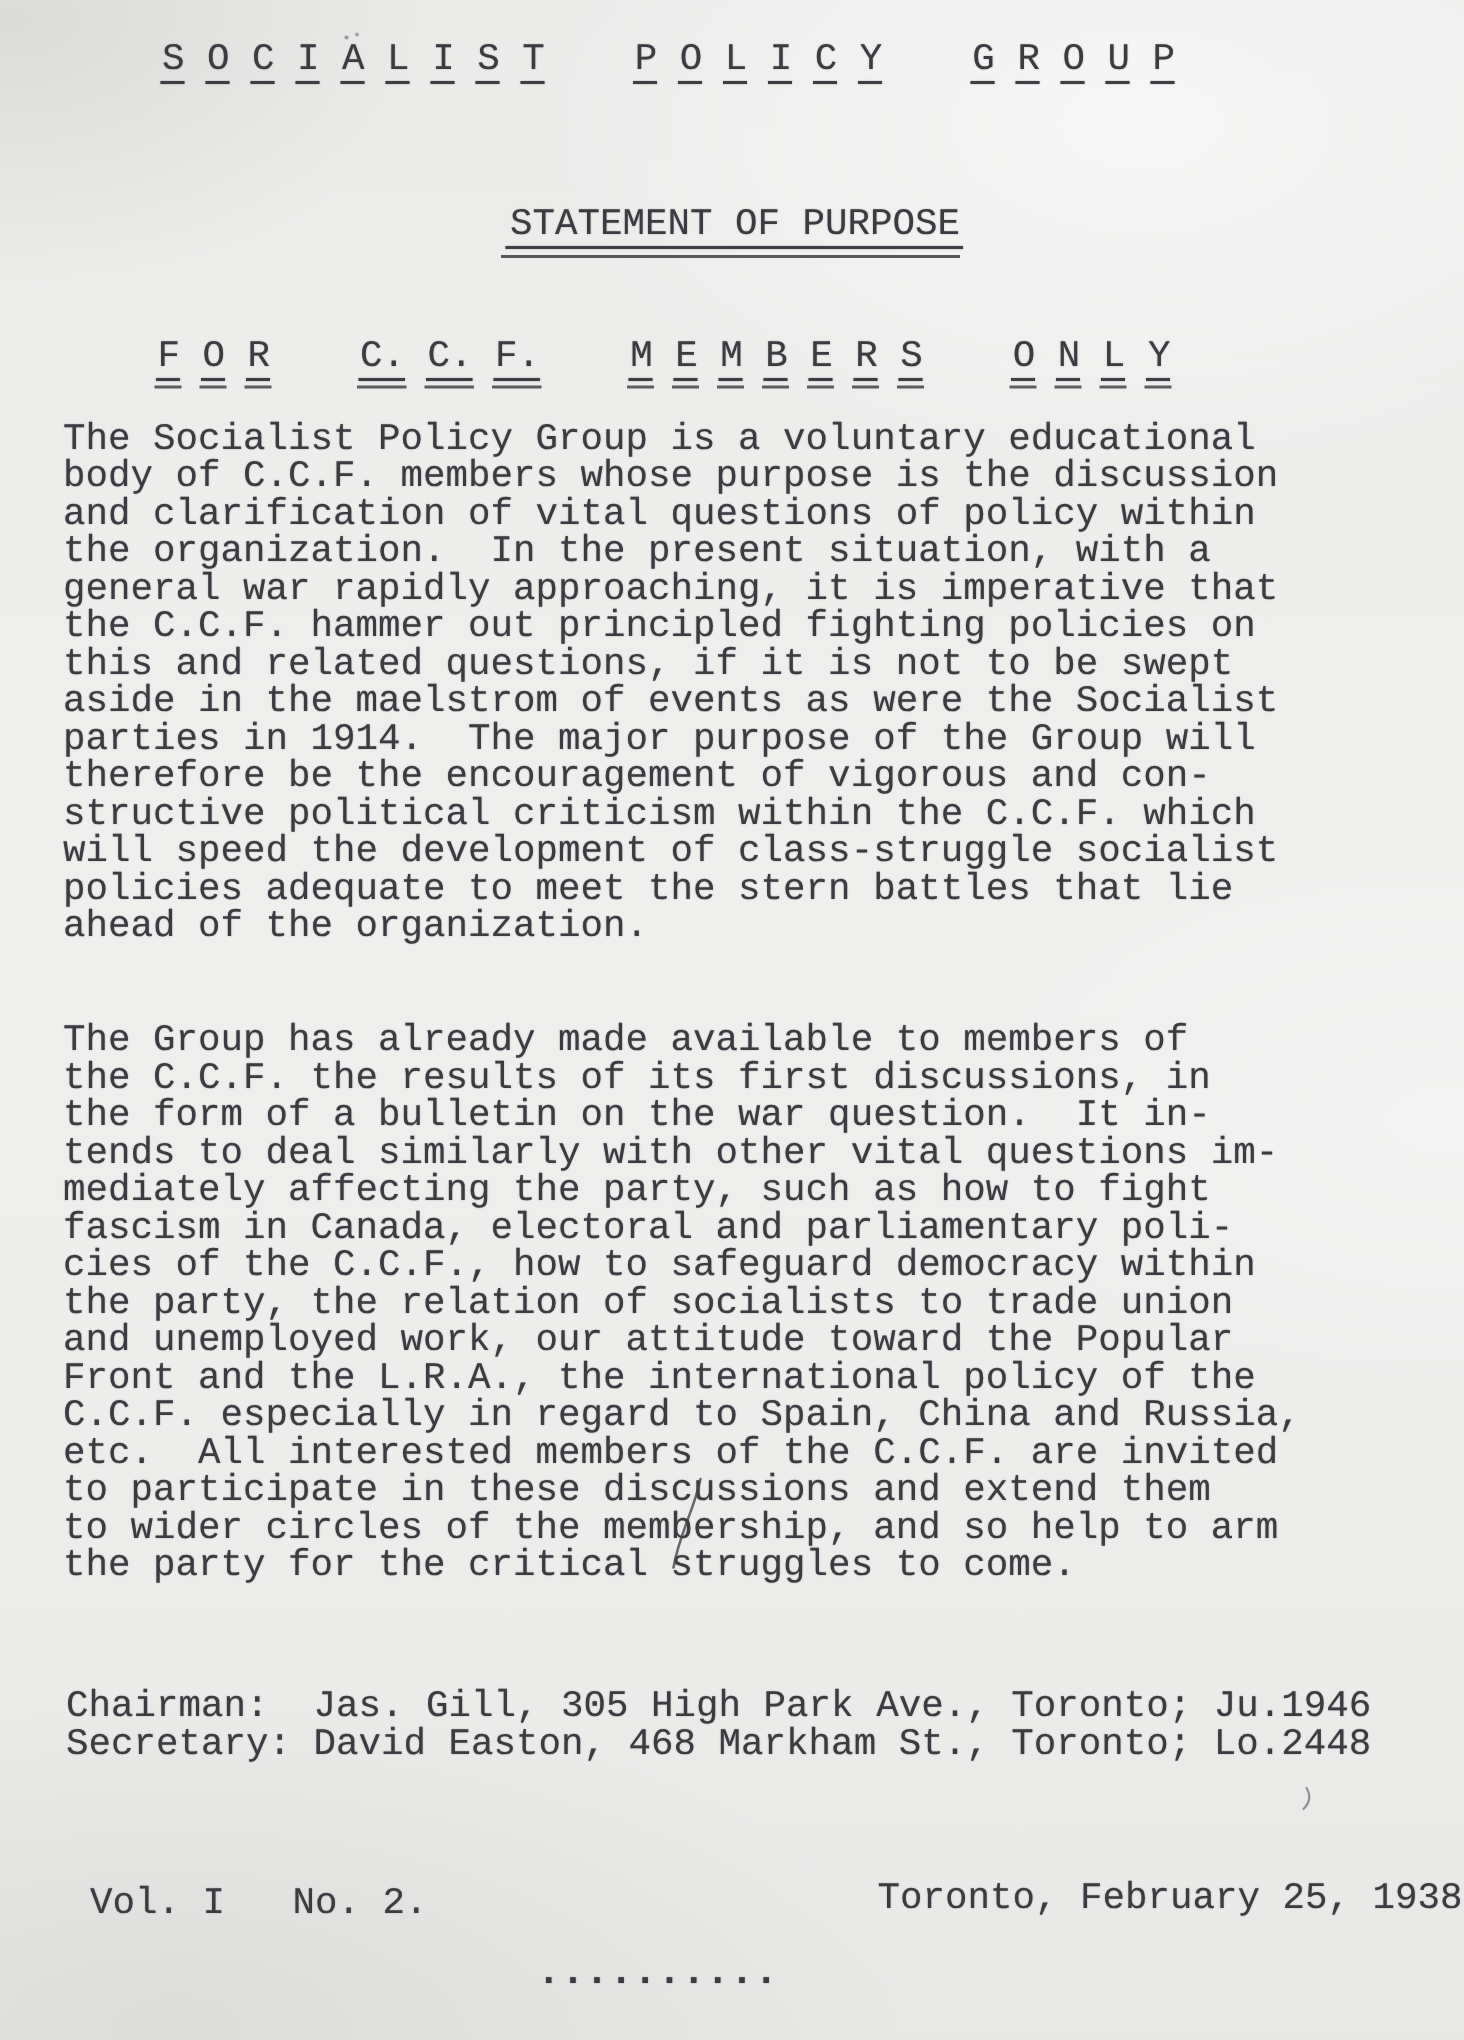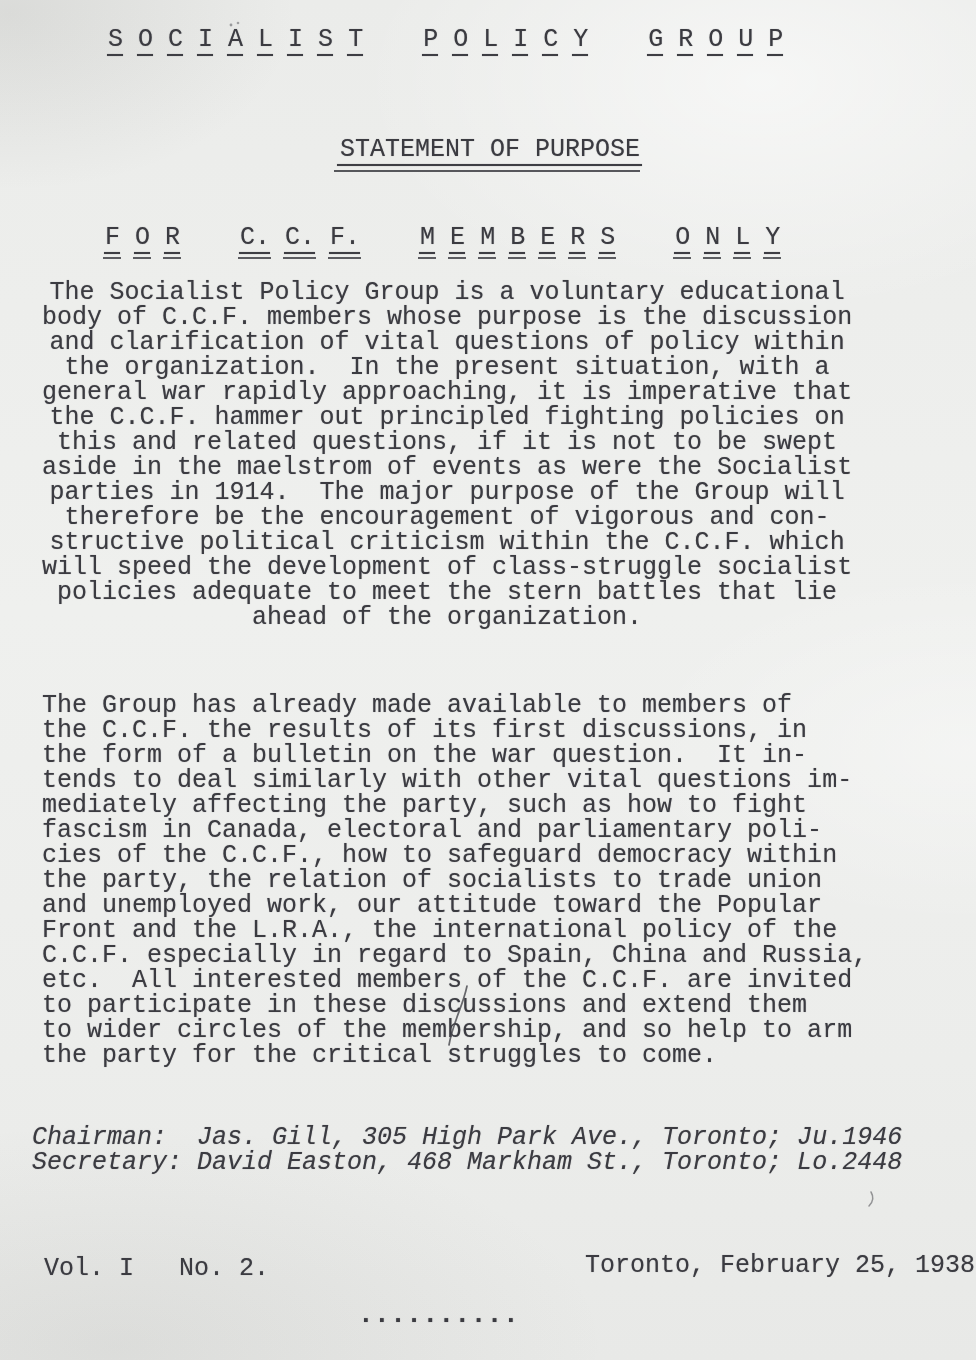--- a/index.html
+++ b/index.html
@@ -80,24 +80,24 @@
   .dblu::before {
     content: "";
     position: absolute;
     left: -6px; right: 0;
     bottom: 2px;
     height: 2.5px;
     background: rgba(60,60,66,0.85);
   }
 
   
-  .p1 { top: 280px; left: 42px; text-align: center; }
-  .p2 { top: 681px; left: 42px; margin-top: 12px; }
-  .officers { top: 1125px; left: 32px; font-style: italic; }
-  .vol { top: 1256px; left: 44px; }
+  .p1 { top: 280px; left: 42px; }
+  .p2 { top: 681px; left: 42px; }
+  .officers { top: 1125px; left: 44px; }
+  .vol { top: 1256px; left: 60px; }
   .dateline { top: 1253px; left: 585px; }
   .dots {
     top: 1303px; left: 358px;
     font-weight: bold;
     font-size: 26px;
     letter-spacing: 0.5px;
     text-shadow: 0 0 1px rgba(58,58,64,0.6);
   }
 
   .marks {

